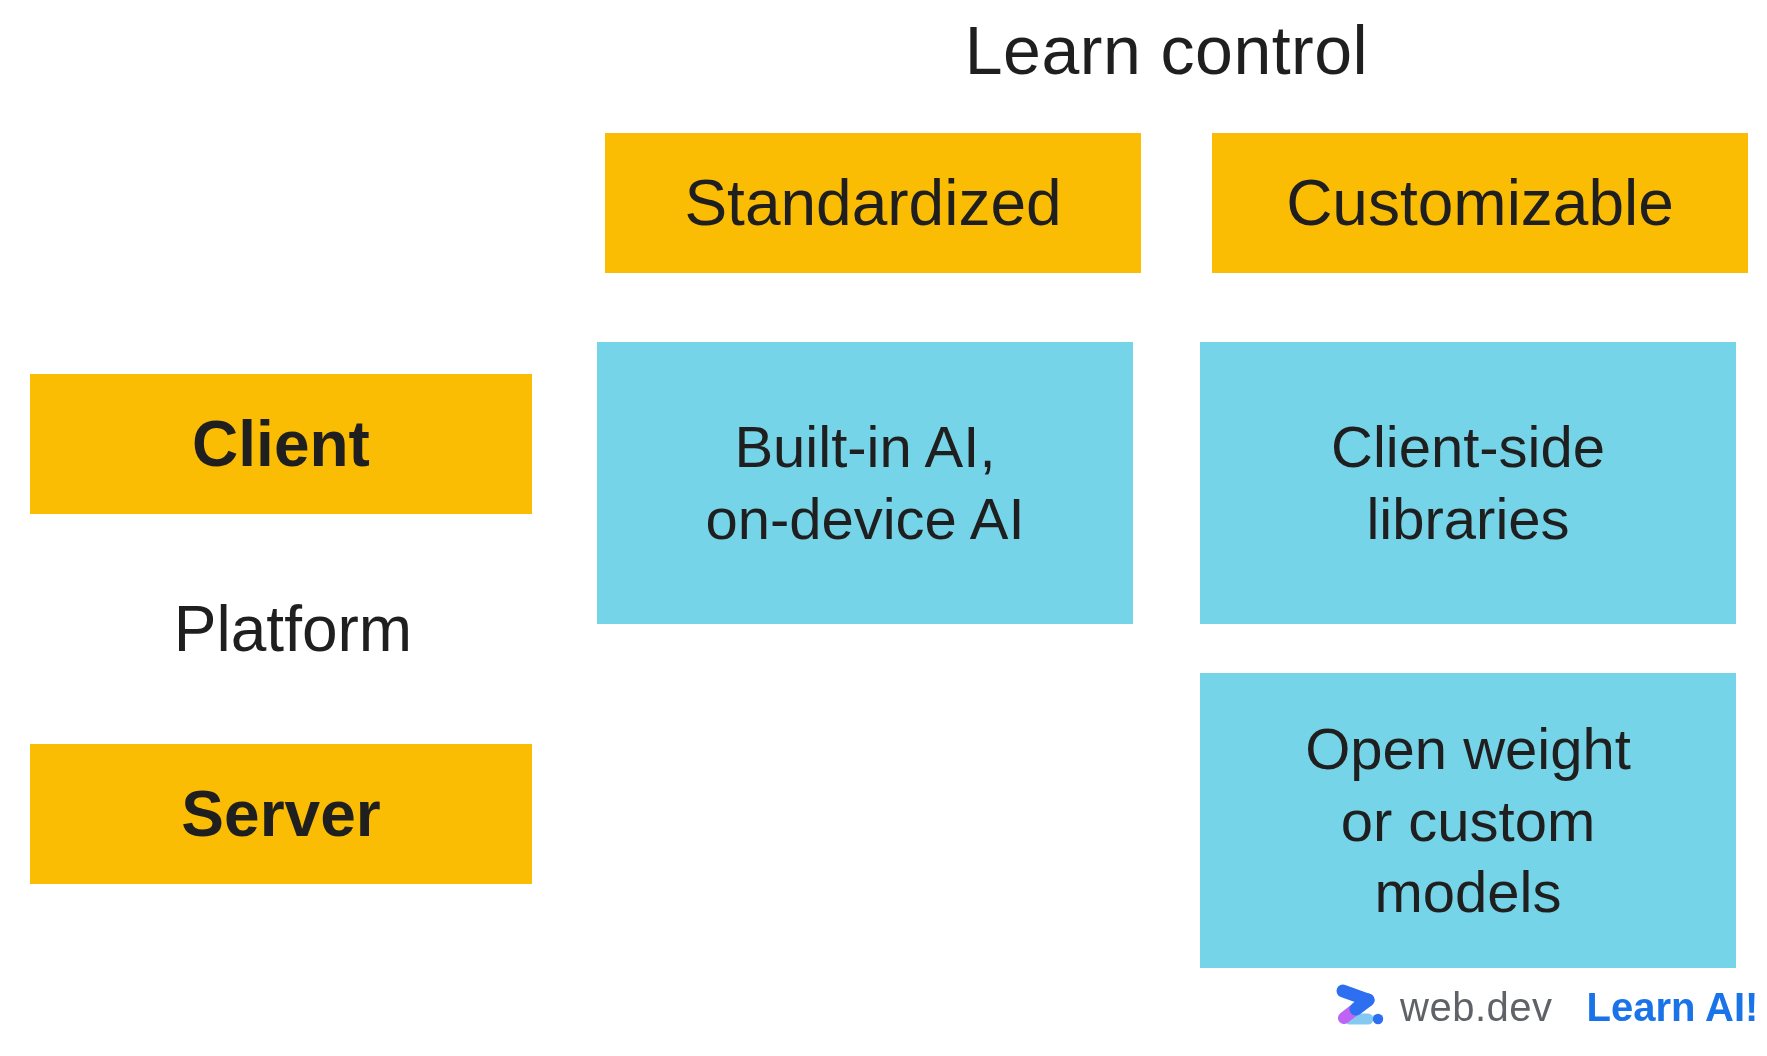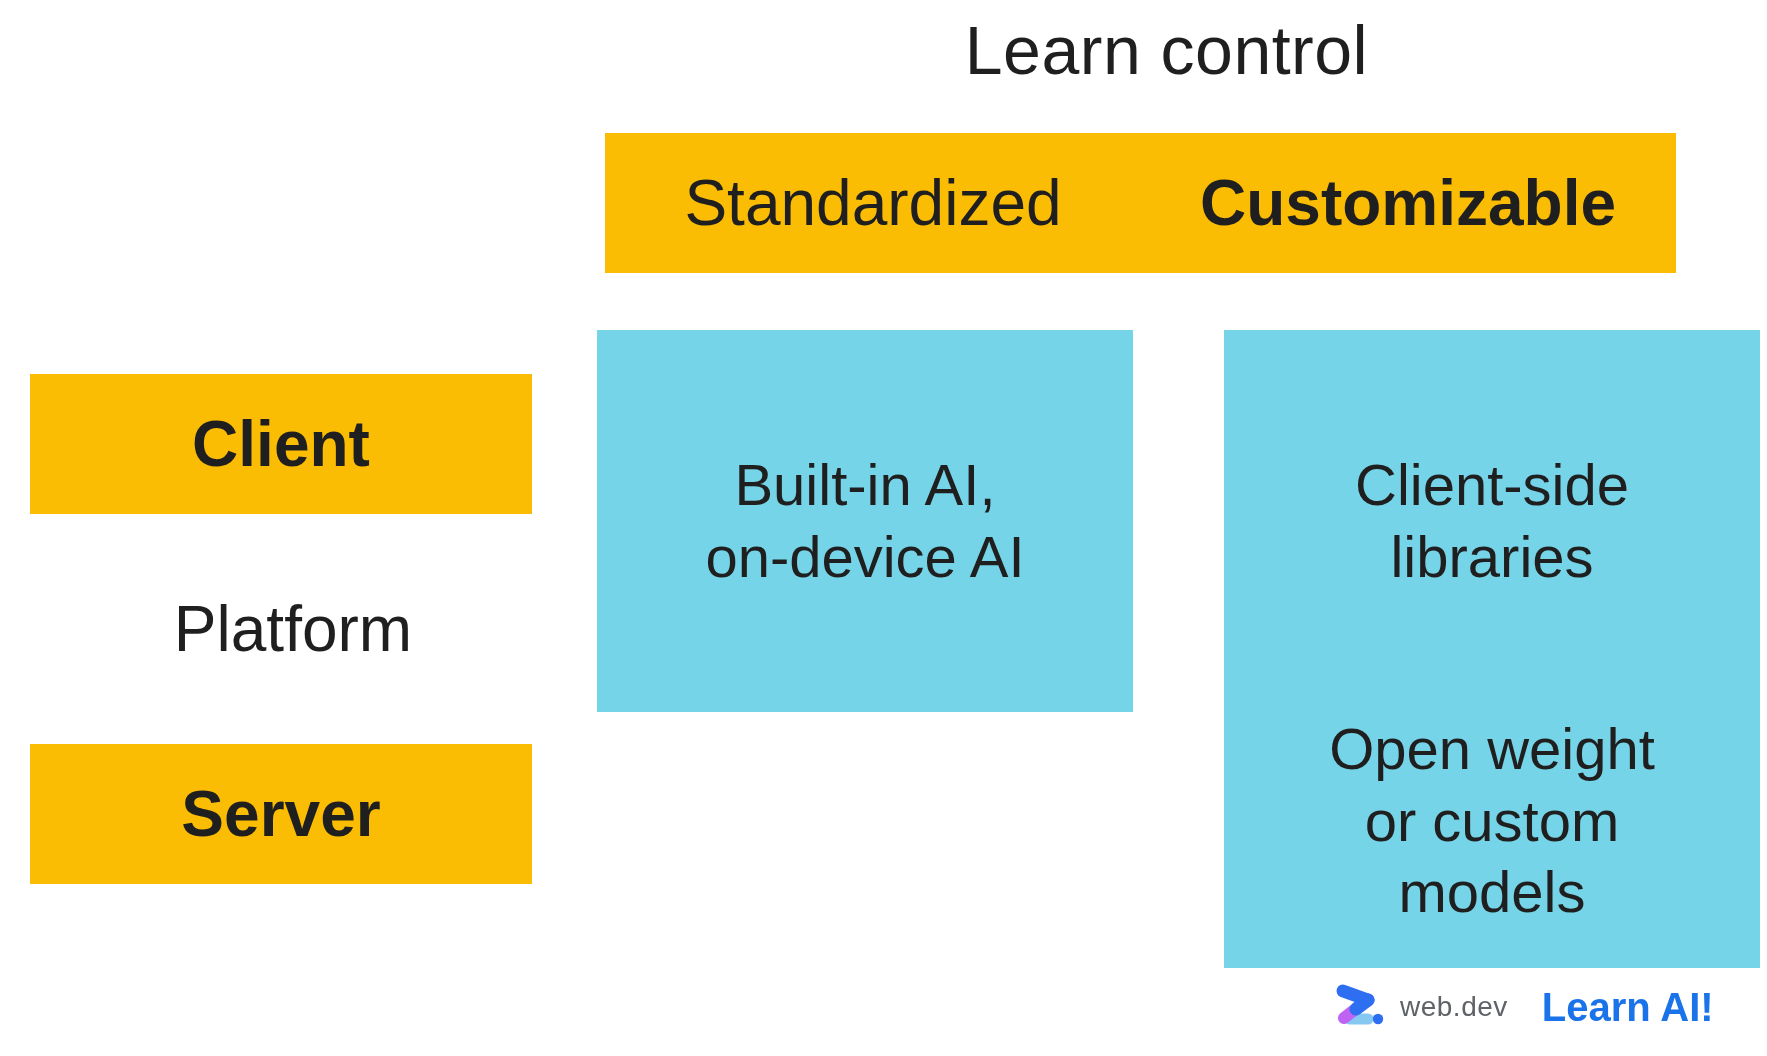--- a/index.html
+++ b/index.html
@@ -26,53 +26,53 @@
   #diagram-title {
     left: 597px; top: 8px; width: 1139px; height: 84px;
     font-size: 68px; font-weight: 500; letter-spacing: 0.5px;
   }
 
   .col-header {
     top: 133px; width: 536px; height: 140px;
     font-size: 64px; font-weight: 500; margin-left: 8px;
   }
   #header-standardized { left: 597px; }
-  #header-customizable { left: 1132px; font-weight: bold; }
+  #header-customizable { left: 1204px; }
 
   .row-label {
     left: 30px; width: 502px; height: 140px;
     font-size: 64px; font-weight: 700;
   }
   #row-label-client { top: 374px; }
   #row-label-server { top: 744px; }
 
   #platform-label {
     left: 40px; top: 592px; width: 506px; height: 74px;
     font-size: 64px; font-weight: 500;
   }
 
   .cell {
     width: 536px;
     font-size: 58px; font-weight: 500;
     line-height: 1.24;
     white-space: pre-line;
   }
-  .cell-row-1 { top: 330px; height: 382px; }
+  .cell-row-1 { top: 342px; height: 282px; }
   .cell-row-2 { top: 673px; height: 295px; }
   .cell-col-1 { left: 597px; }
-  .cell-col-2 { left: 1200px; margin-left: 24px; }
+  .cell-col-2 { left: 1200px; }
 
   #footer {
     position: absolute;
     left: 1334px; top: 980px; height: 54px;
     display: flex; align-items: center;
   }
   #footer svg { display: block; }
   #brand-text {
-    font-size: 28px; font-weight: 400;
+    font-size: 40px; font-weight: 400;
     color: var(--brand_gray, #5F6368);
     margin-left: 14px; letter-spacing: 0.5px;
   }
   #cta-text {
     font-size: 40px; font-weight: 700;
     color: var(--cta_blue, #1A73E8);
     margin-left: 34px;
   }
 </style>
 </head>

